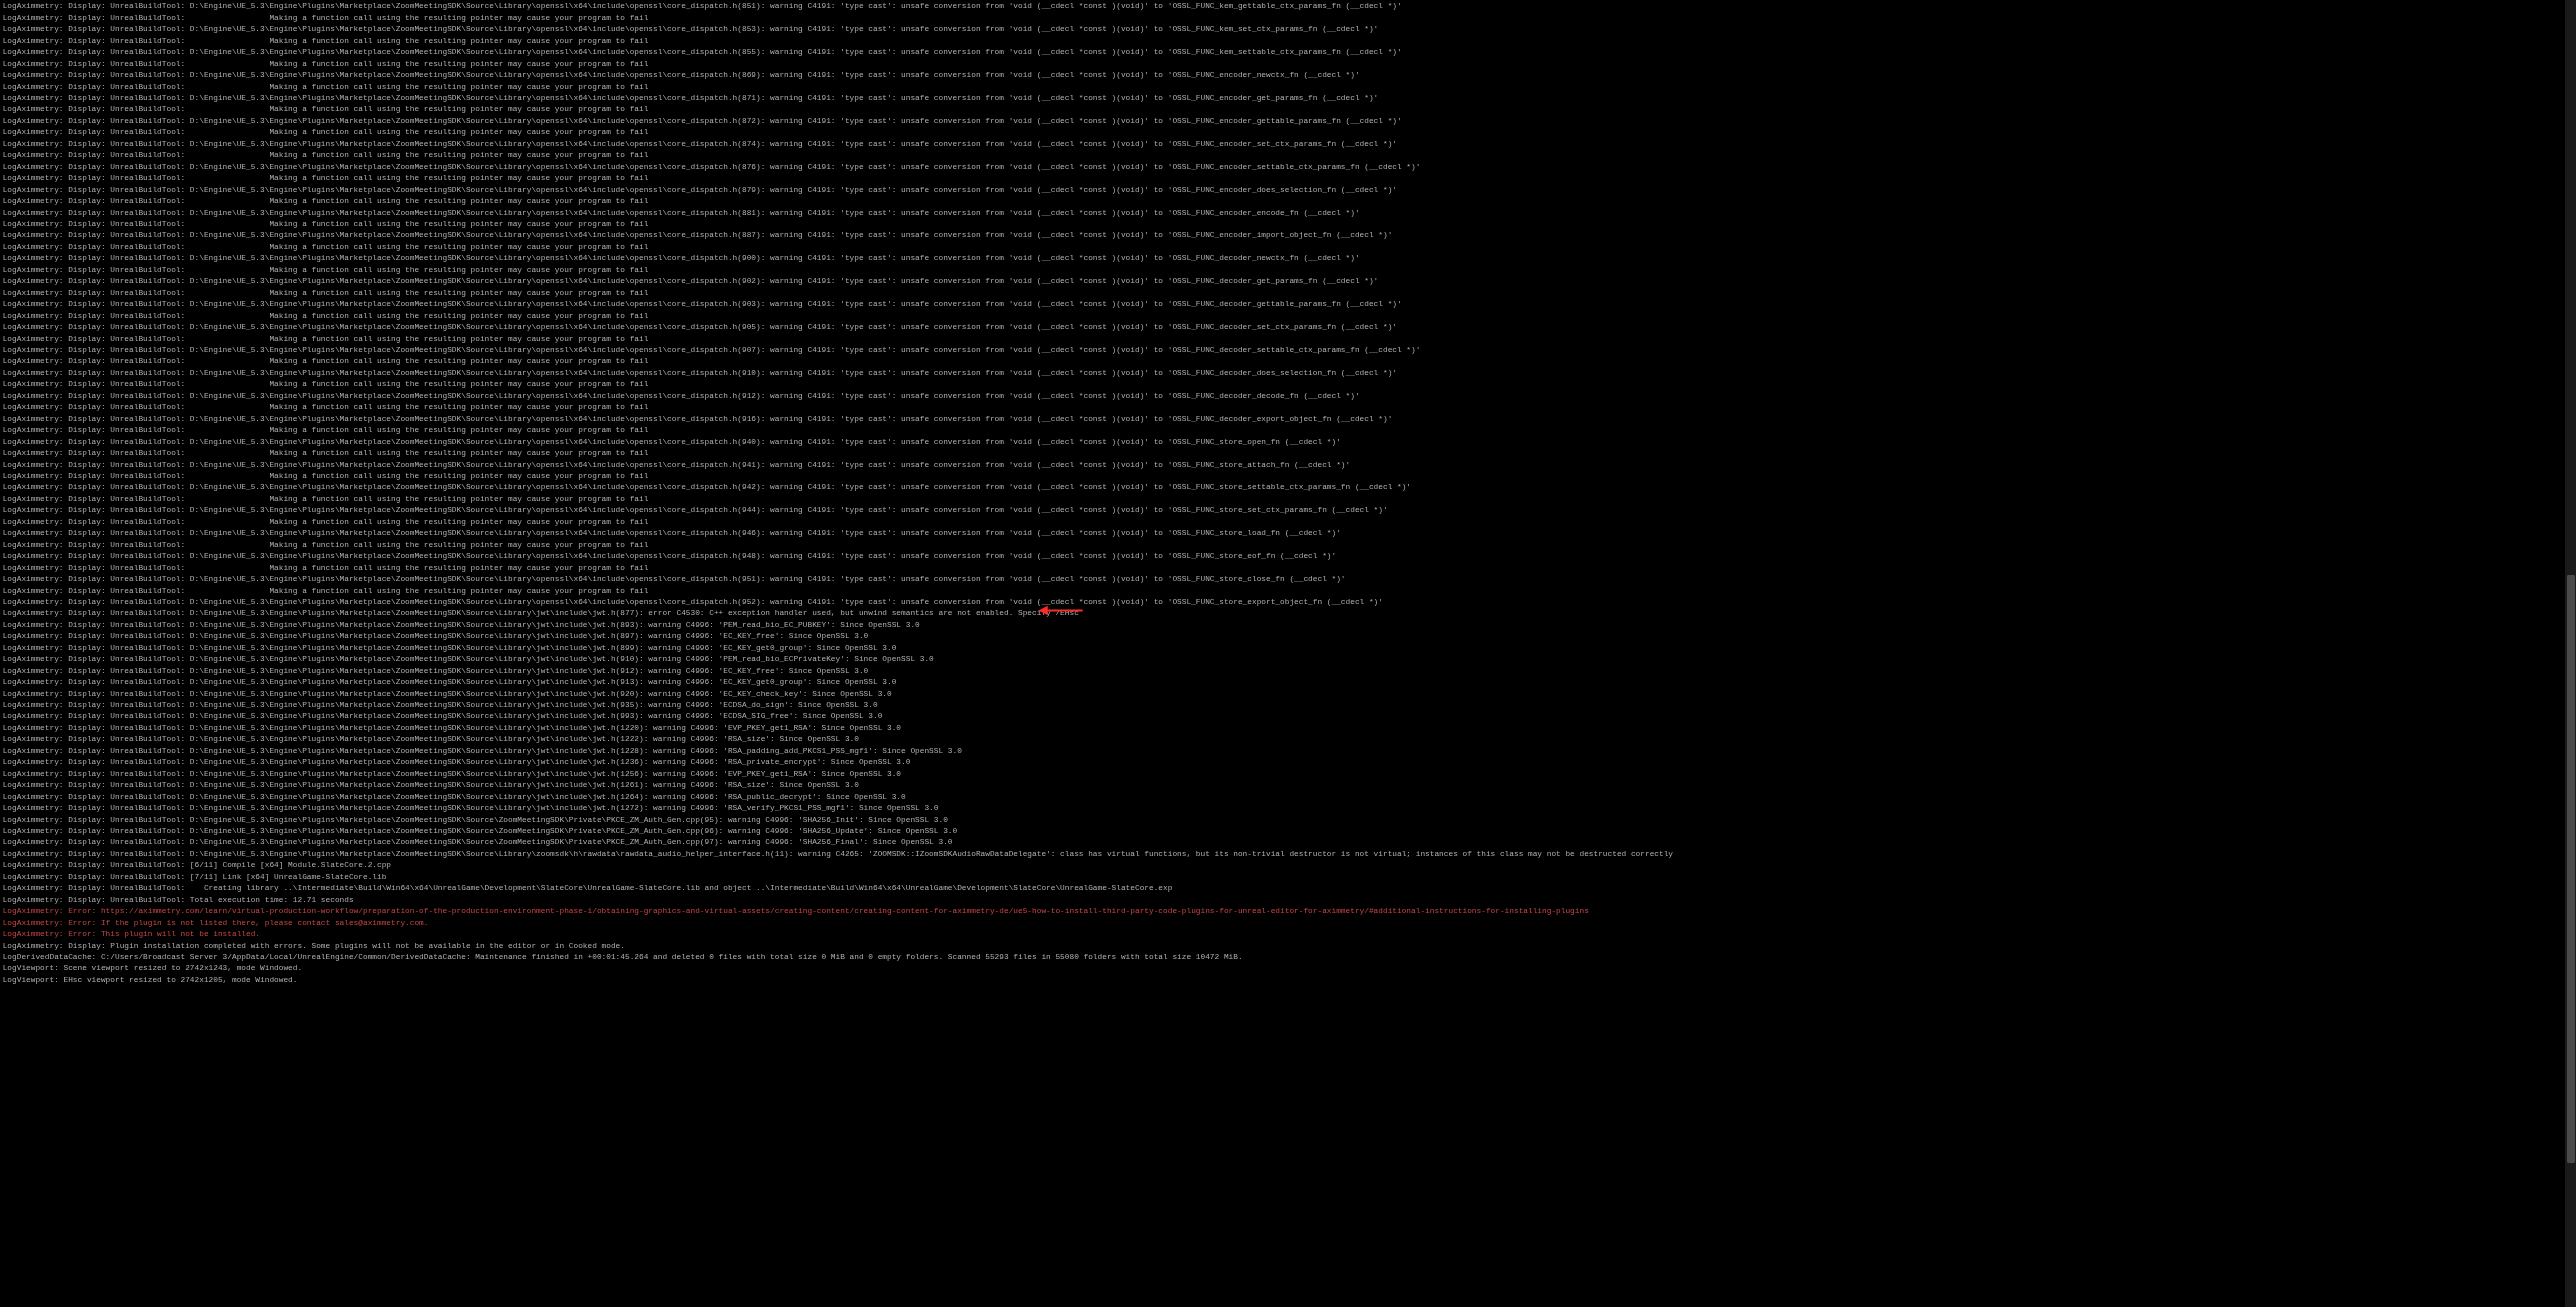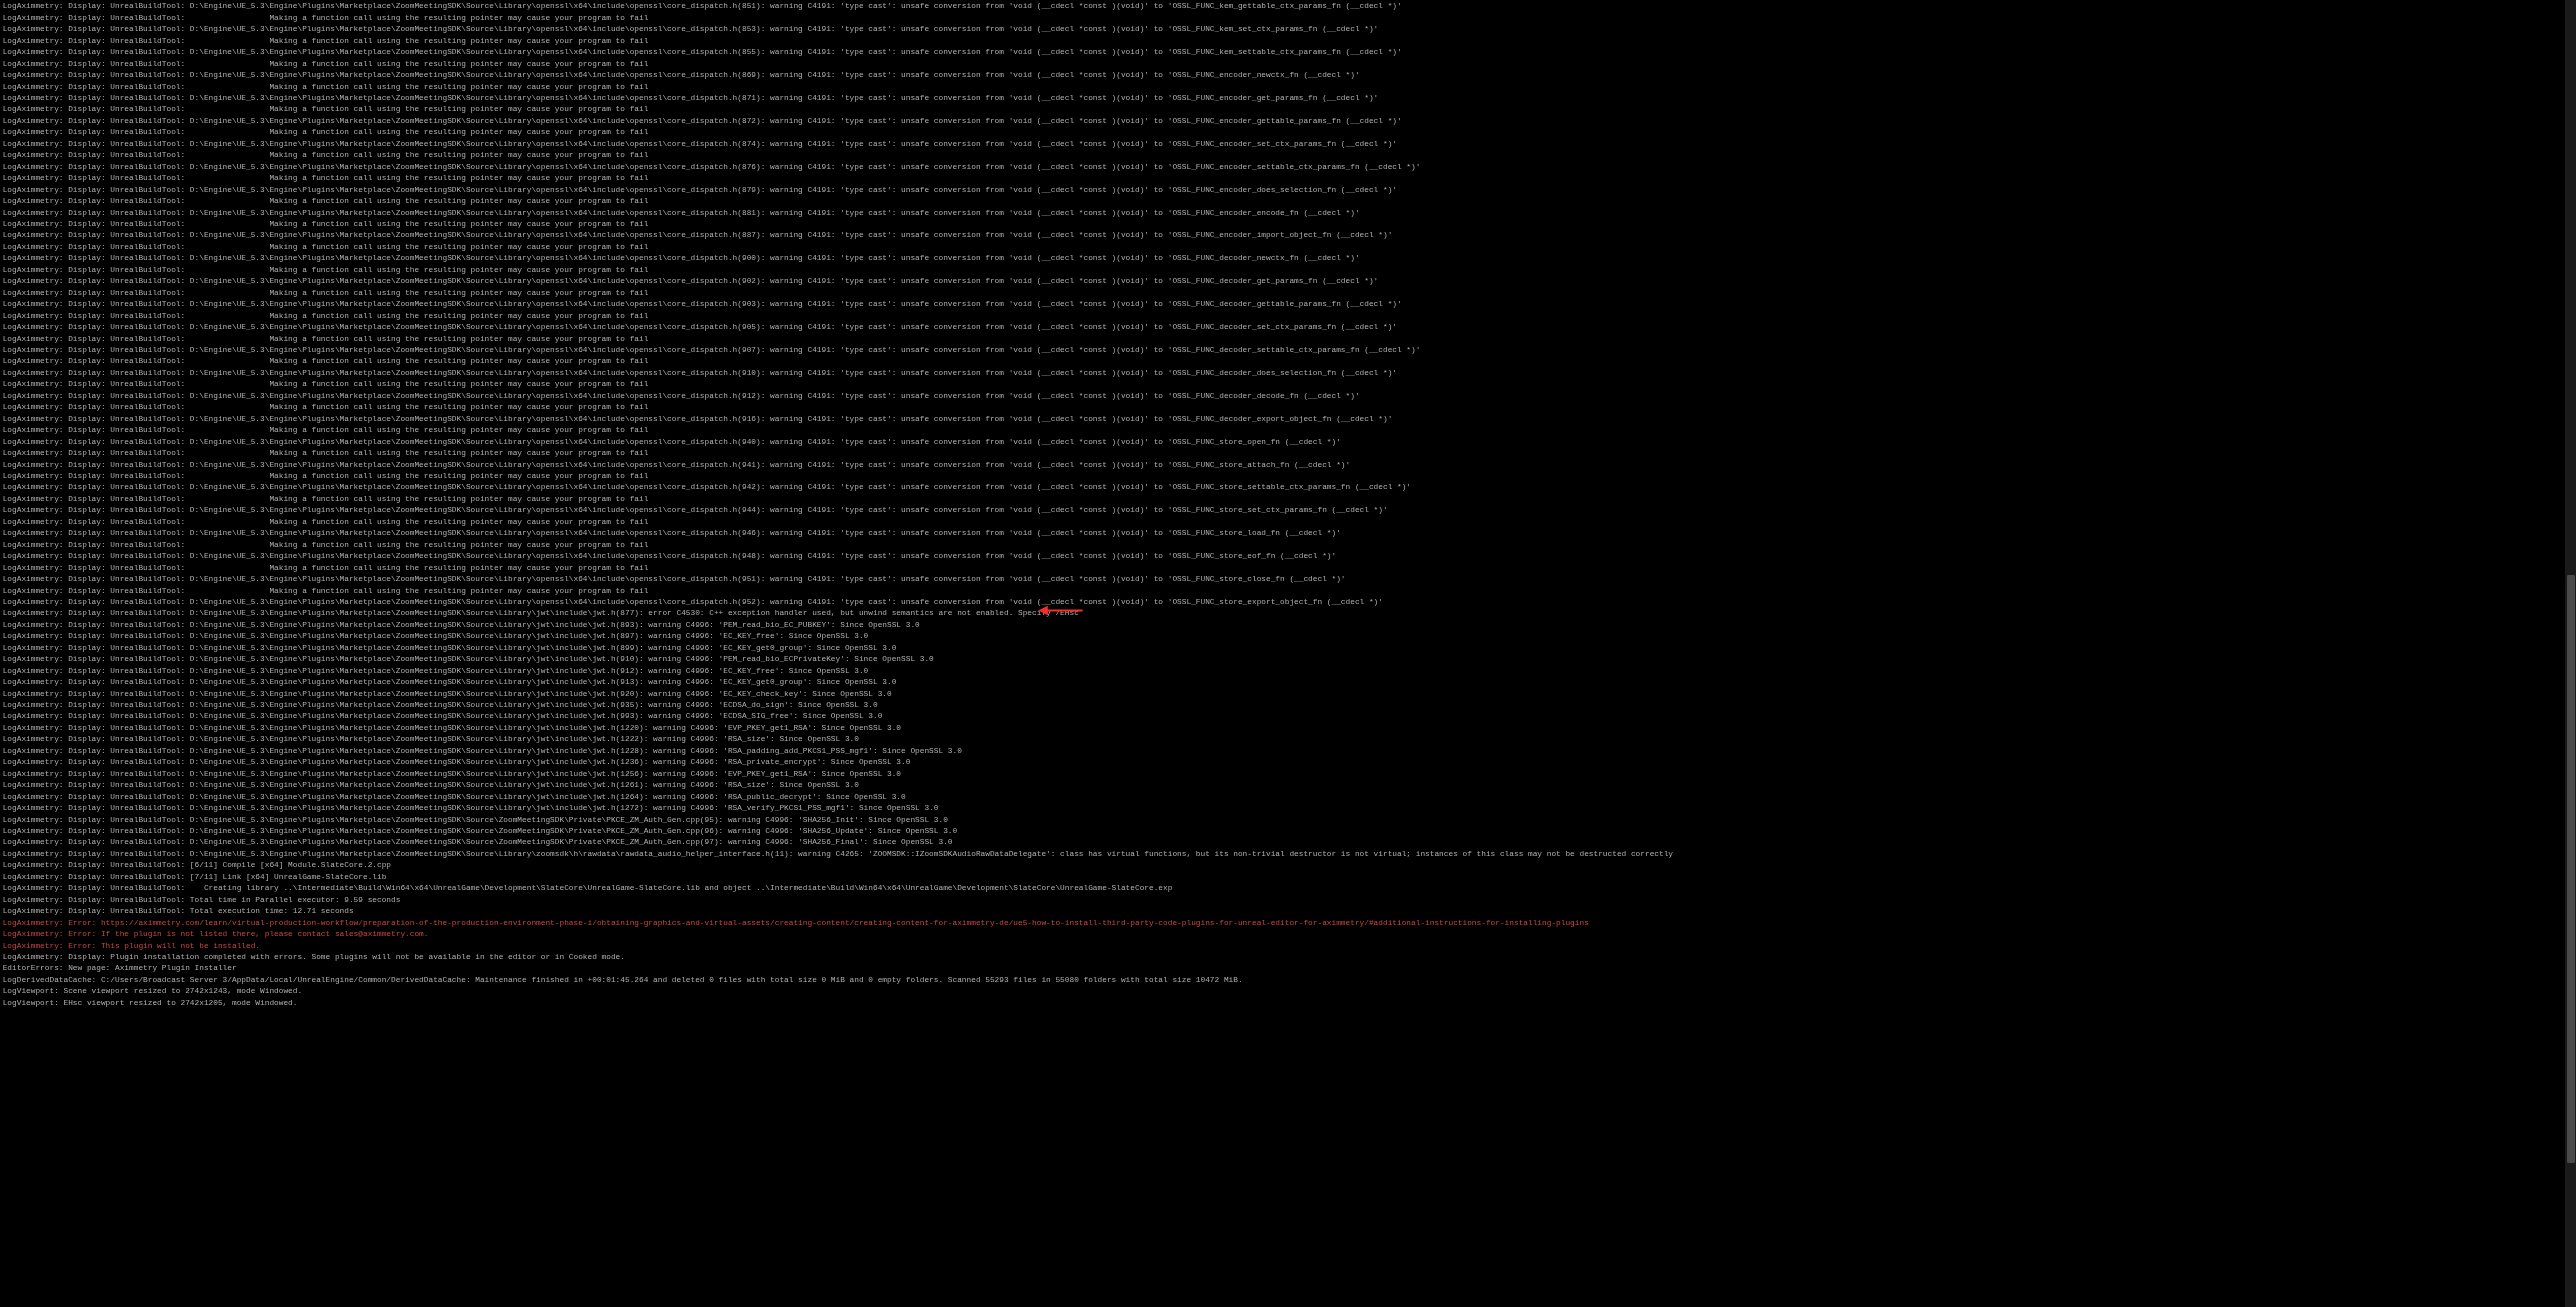--- a/index.html
+++ b/index.html
@@ -115,27 +115,25 @@
     <div class="line">LogAximmetry: Display: UnrealBuildTool: D:\Engine\UE_5.3\Engine\Plugins\Marketplace\ZoomMeetingSDK\Source\Library\jwt\include\jwt.h(1261): warning C4996: 'RSA_size': Since OpenSSL 3.0</div>
     <div class="line">LogAximmetry: Display: UnrealBuildTool: D:\Engine\UE_5.3\Engine\Plugins\Marketplace\ZoomMeetingSDK\Source\Library\jwt\include\jwt.h(1264): warning C4996: 'RSA_public_decrypt': Since OpenSSL 3.0</div>
     <div class="line">LogAximmetry: Display: UnrealBuildTool: D:\Engine\UE_5.3\Engine\Plugins\Marketplace\ZoomMeetingSDK\Source\Library\jwt\include\jwt.h(1272): warning C4996: 'RSA_verify_PKCS1_PSS_mgf1': Since OpenSSL 3.0</div>
     <div class="line">LogAximmetry: Display: UnrealBuildTool: D:\Engine\UE_5.3\Engine\Plugins\Marketplace\ZoomMeetingSDK\Source\ZoomMeetingSDK\Private\PKCE_ZM_Auth_Gen.cpp(95): warning C4996: 'SHA256_Init': Since OpenSSL 3.0</div>
     <div class="line">LogAximmetry: Display: UnrealBuildTool: D:\Engine\UE_5.3\Engine\Plugins\Marketplace\ZoomMeetingSDK\Source\ZoomMeetingSDK\Private\PKCE_ZM_Auth_Gen.cpp(96): warning C4996: 'SHA256_Update': Since OpenSSL 3.0</div>
     <div class="line">LogAximmetry: Display: UnrealBuildTool: D:\Engine\UE_5.3\Engine\Plugins\Marketplace\ZoomMeetingSDK\Source\ZoomMeetingSDK\Private\PKCE_ZM_Auth_Gen.cpp(97): warning C4996: 'SHA256_Final': Since OpenSSL 3.0</div>
     <div class="line">LogAximmetry: Display: UnrealBuildTool: D:\Engine\UE_5.3\Engine\Plugins\Marketplace\ZoomMeetingSDK\Source\Library\zoomsdk\h\rawdata\rawdata_audio_helper_interface.h(11): warning C4265: 'ZOOMSDK::IZoomSDKAudioRawDataDelegate': class has virtual functions, but its non-trivial destructor is not virtual; instances of this class may not be destructed correctly</div>
     <div class="line">LogAximmetry: Display: UnrealBuildTool: [6/11] Compile [x64] Module.SlateCore.2.cpp</div>
     <div class="line">LogAximmetry: Display: UnrealBuildTool: [7/11] Link [x64] UnrealGame-SlateCore.lib</div>
     <div class="line">LogAximmetry: Display: UnrealBuildTool:    Creating library ..\Intermediate\Build\Win64\x64\UnrealGame\Development\SlateCore\UnrealGame-SlateCore.lib and object ..\Intermediate\Build\Win64\x64\UnrealGame\Development\SlateCore\UnrealGame-SlateCore.exp</div>
-    <div class="line">LogAximmetry: Display: UnrealBuildTool: Total time in Parallel executor: 9.59 seconds</div>
     <div class="line">LogAximmetry: Display: UnrealBuildTool: Total execution time: 12.71 seconds</div>
     <div class="line err">LogAximmetry: Error: https://aximmetry.com/learn/virtual-production-workflow/preparation-of-the-production-environment-phase-i/obtaining-graphics-and-virtual-assets/creating-content/creating-content-for-aximmetry-de/ue5-how-to-install-third-party-code-plugins-for-unreal-editor-for-aximmetry/#additional-instructions-for-installing-plugins</div>
     <div class="line err">LogAximmetry: Error: If the plugin is not listed there, please contact sales@aximmetry.com.</div>
     <div class="line err">LogAximmetry: Error: This plugin will not be installed.</div>
     <div class="line">LogAximmetry: Display: Plugin installation completed with errors. Some plugins will not be available in the editor or in Cooked mode.</div>
-    <div class="line">EditorErrors: New page: Aximmetry Plugin Installer</div>
     <div class="line">LogDerivedDataCache: C:/Users/Broadcast Server 3/AppData/Local/UnrealEngine/Common/DerivedDataCache: Maintenance finished in +00:01:45.264 and deleted 0 files with total size 0 MiB and 0 empty folders. Scanned 55293 files in 55080 folders with total size 10472 MiB.</div>
     <div class="line">LogViewport: Scene viewport resized to 2742x1243, mode Windowed.</div>
     <div class="line">LogViewport: EHsc viewport resized to 2742x1205, mode Windowed.</div>
     <div class="arrow" style="left: 1034px; top: 602px;">
       <svg width="47" height="15" viewBox="0 0 70 22">
         <line x1="68" y1="11" x2="14" y2="11" stroke="#ff2a2a" stroke-width="3"></line>
         <polygon points="2,11 16,4 16,18" fill="#ff2a2a"></polygon>
       </svg>
     </div>
   </div>

